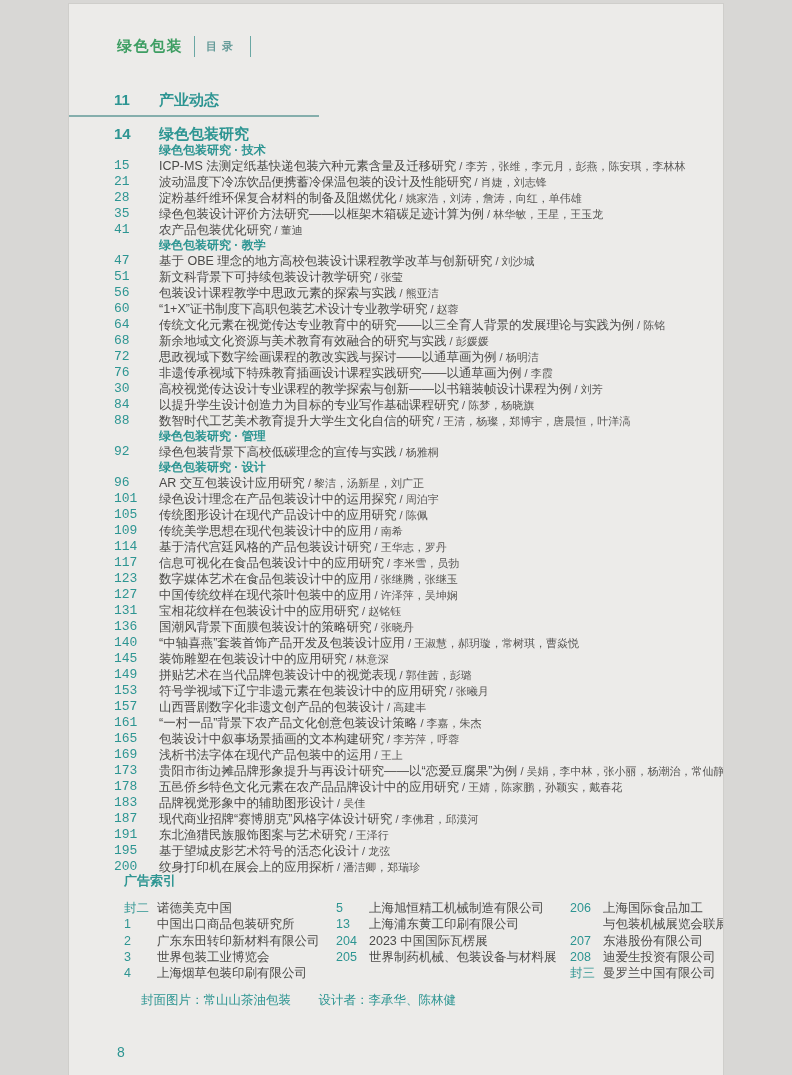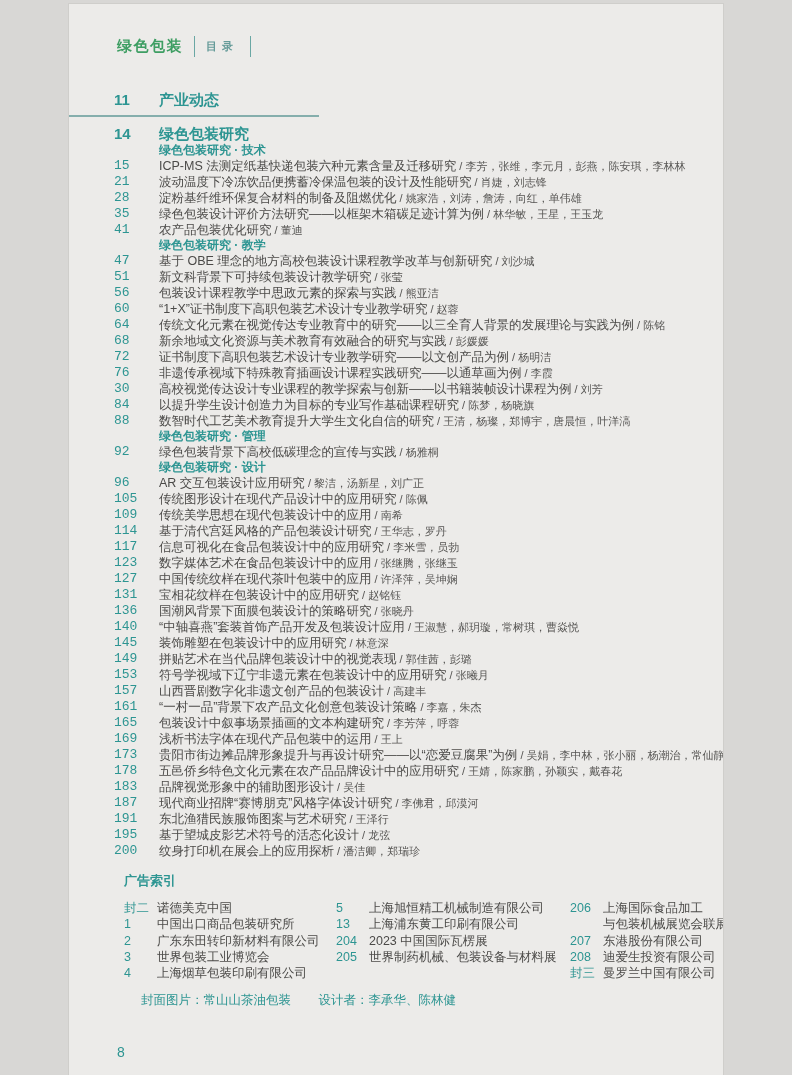--- a/index.html
+++ b/index.html
@@ -132,29 +132,30 @@
         <div class="toc-row"><span class="num">28</span><span class="title">淀粉基纤维环保复合材料的制备及阻燃优化</span><span class="sep"> / </span><span class="authors">姚家浩，刘涛，詹涛，向红，单伟雄</span></div>
         <div class="toc-row"><span class="num">35</span><span class="title">绿色包装设计评价方法研究——以框架木箱碳足迹计算为例</span><span class="sep"> / </span><span class="authors">林华敏，王星，王玉龙</span></div>
         <div class="toc-row"><span class="num">41</span><span class="title">农产品包装优化研究</span><span class="sep"> / </span><span class="authors">董迪</span></div>
         <div class="toc-sub">绿色包装研究 · 教学</div>
         <div class="toc-row"><span class="num">47</span><span class="title">基于 OBE 理念的地方高校包装设计课程教学改革与创新研究</span><span class="sep"> / </span><span class="authors">刘沙城</span></div>
         <div class="toc-row"><span class="num">51</span><span class="title">新文科背景下可持续包装设计教学研究</span><span class="sep"> / </span><span class="authors">张莹</span></div>
         <div class="toc-row"><span class="num">56</span><span class="title">包装设计课程教学中思政元素的探索与实践</span><span class="sep"> / </span><span class="authors">熊亚洁</span></div>
         <div class="toc-row"><span class="num">60</span><span class="title">“1+X”证书制度下高职包装艺术设计专业教学研究</span><span class="sep"> / </span><span class="authors">赵蓉</span></div>
         <div class="toc-row"><span class="num">64</span><span class="title">传统文化元素在视觉传达专业教育中的研究——以三全育人背景的发展理论与实践为例</span><span class="sep"> / </span><span class="authors">陈铭</span></div>
         <div class="toc-row"><span class="num">68</span><span class="title">新余地域文化资源与美术教育有效融合的研究与实践</span><span class="sep"> / </span><span class="authors">彭媛媛</span></div>
-        <div class="toc-row"><span class="num">72</span><span class="title">证书制度下高职包装艺术设计专业教学研究——以文创产品为例</span><span class="sep"> / </span><span class="authors">杨明洁</span></div>
+        <div class="toc-row"><span class="num">72</span><span class="title">思政视域下数字绘画课程的教改实践与探讨——以通草画为例</span><span class="sep"> / </span><span class="authors">杨明洁</span></div>
         <div class="toc-row"><span class="num">76</span><span class="title">非遗传承视域下特殊教育插画设计课程实践研究——以通草画为例</span><span class="sep"> / </span><span class="authors">李霞</span></div>
         <div class="toc-row"><span class="num">30</span><span class="title">高校视觉传达设计专业课程的教学探索与创新——以书籍装帧设计课程为例</span><span class="sep"> / </span><span class="authors">刘芳</span></div>
         <div class="toc-row"><span class="num">84</span><span class="title">以提升学生设计创造力为目标的专业写作基础课程研究</span><span class="sep"> / </span><span class="authors">陈梦，杨晓旗</span></div>
         <div class="toc-row"><span class="num">88</span><span class="title">数智时代工艺美术教育提升大学生文化自信的研究</span><span class="sep"> / </span><span class="authors">王清，杨璨，郑博宇，唐晨恒，叶洋滈</span></div>
         <div class="toc-sub">绿色包装研究 · 管理</div>
         <div class="toc-row"><span class="num">92</span><span class="title">绿色包装背景下高校低碳理念的宣传与实践</span><span class="sep"> / </span><span class="authors">杨雅桐</span></div>
         <div class="toc-sub">绿色包装研究 · 设计</div>
         <div class="toc-row"><span class="num">96</span><span class="title">AR 交互包装设计应用研究</span><span class="sep"> / </span><span class="authors">黎洁，汤新星，刘广正</span></div>
+        <div class="toc-row"><span class="num">101</span><span class="title">绿色设计理念在产品包装设计中的运用探究</span><span class="sep"> / </span><span class="authors">周泊宇</span></div>
         <div class="toc-row"><span class="num">105</span><span class="title">传统图形设计在现代产品设计中的应用研究</span><span class="sep"> / </span><span class="authors">陈佩</span></div>
         <div class="toc-row"><span class="num">109</span><span class="title">传统美学思想在现代包装设计中的应用</span><span class="sep"> / </span><span class="authors">南希</span></div>
         <div class="toc-row"><span class="num">114</span><span class="title">基于清代宫廷风格的产品包装设计研究</span><span class="sep"> / </span><span class="authors">王华志，罗丹</span></div>
         <div class="toc-row"><span class="num">117</span><span class="title">信息可视化在食品包装设计中的应用研究</span><span class="sep"> / </span><span class="authors">李米雪，员勃</span></div>
         <div class="toc-row"><span class="num">123</span><span class="title">数字媒体艺术在食品包装设计中的应用</span><span class="sep"> / </span><span class="authors">张继腾，张继玉</span></div>
         <div class="toc-row"><span class="num">127</span><span class="title">中国传统纹样在现代茶叶包装中的应用</span><span class="sep"> / </span><span class="authors">许泽萍，吴坤娴</span></div>
         <div class="toc-row"><span class="num">131</span><span class="title">宝相花纹样在包装设计中的应用研究</span><span class="sep"> / </span><span class="authors">赵铭钰</span></div>
         <div class="toc-row"><span class="num">136</span><span class="title">国潮风背景下面膜包装设计的策略研究</span><span class="sep"> / </span><span class="authors">张晓丹</span></div>
         <div class="toc-row"><span class="num">140</span><span class="title">“中轴喜燕”套装首饰产品开发及包装设计应用</span><span class="sep"> / </span><span class="authors">王淑慧，郝玥璇，常树琪，曹焱悦</span></div>
         <div class="toc-row"><span class="num">145</span><span class="title">装饰雕塑在包装设计中的应用研究</span><span class="sep"> / </span><span class="authors">林意深</span></div>

